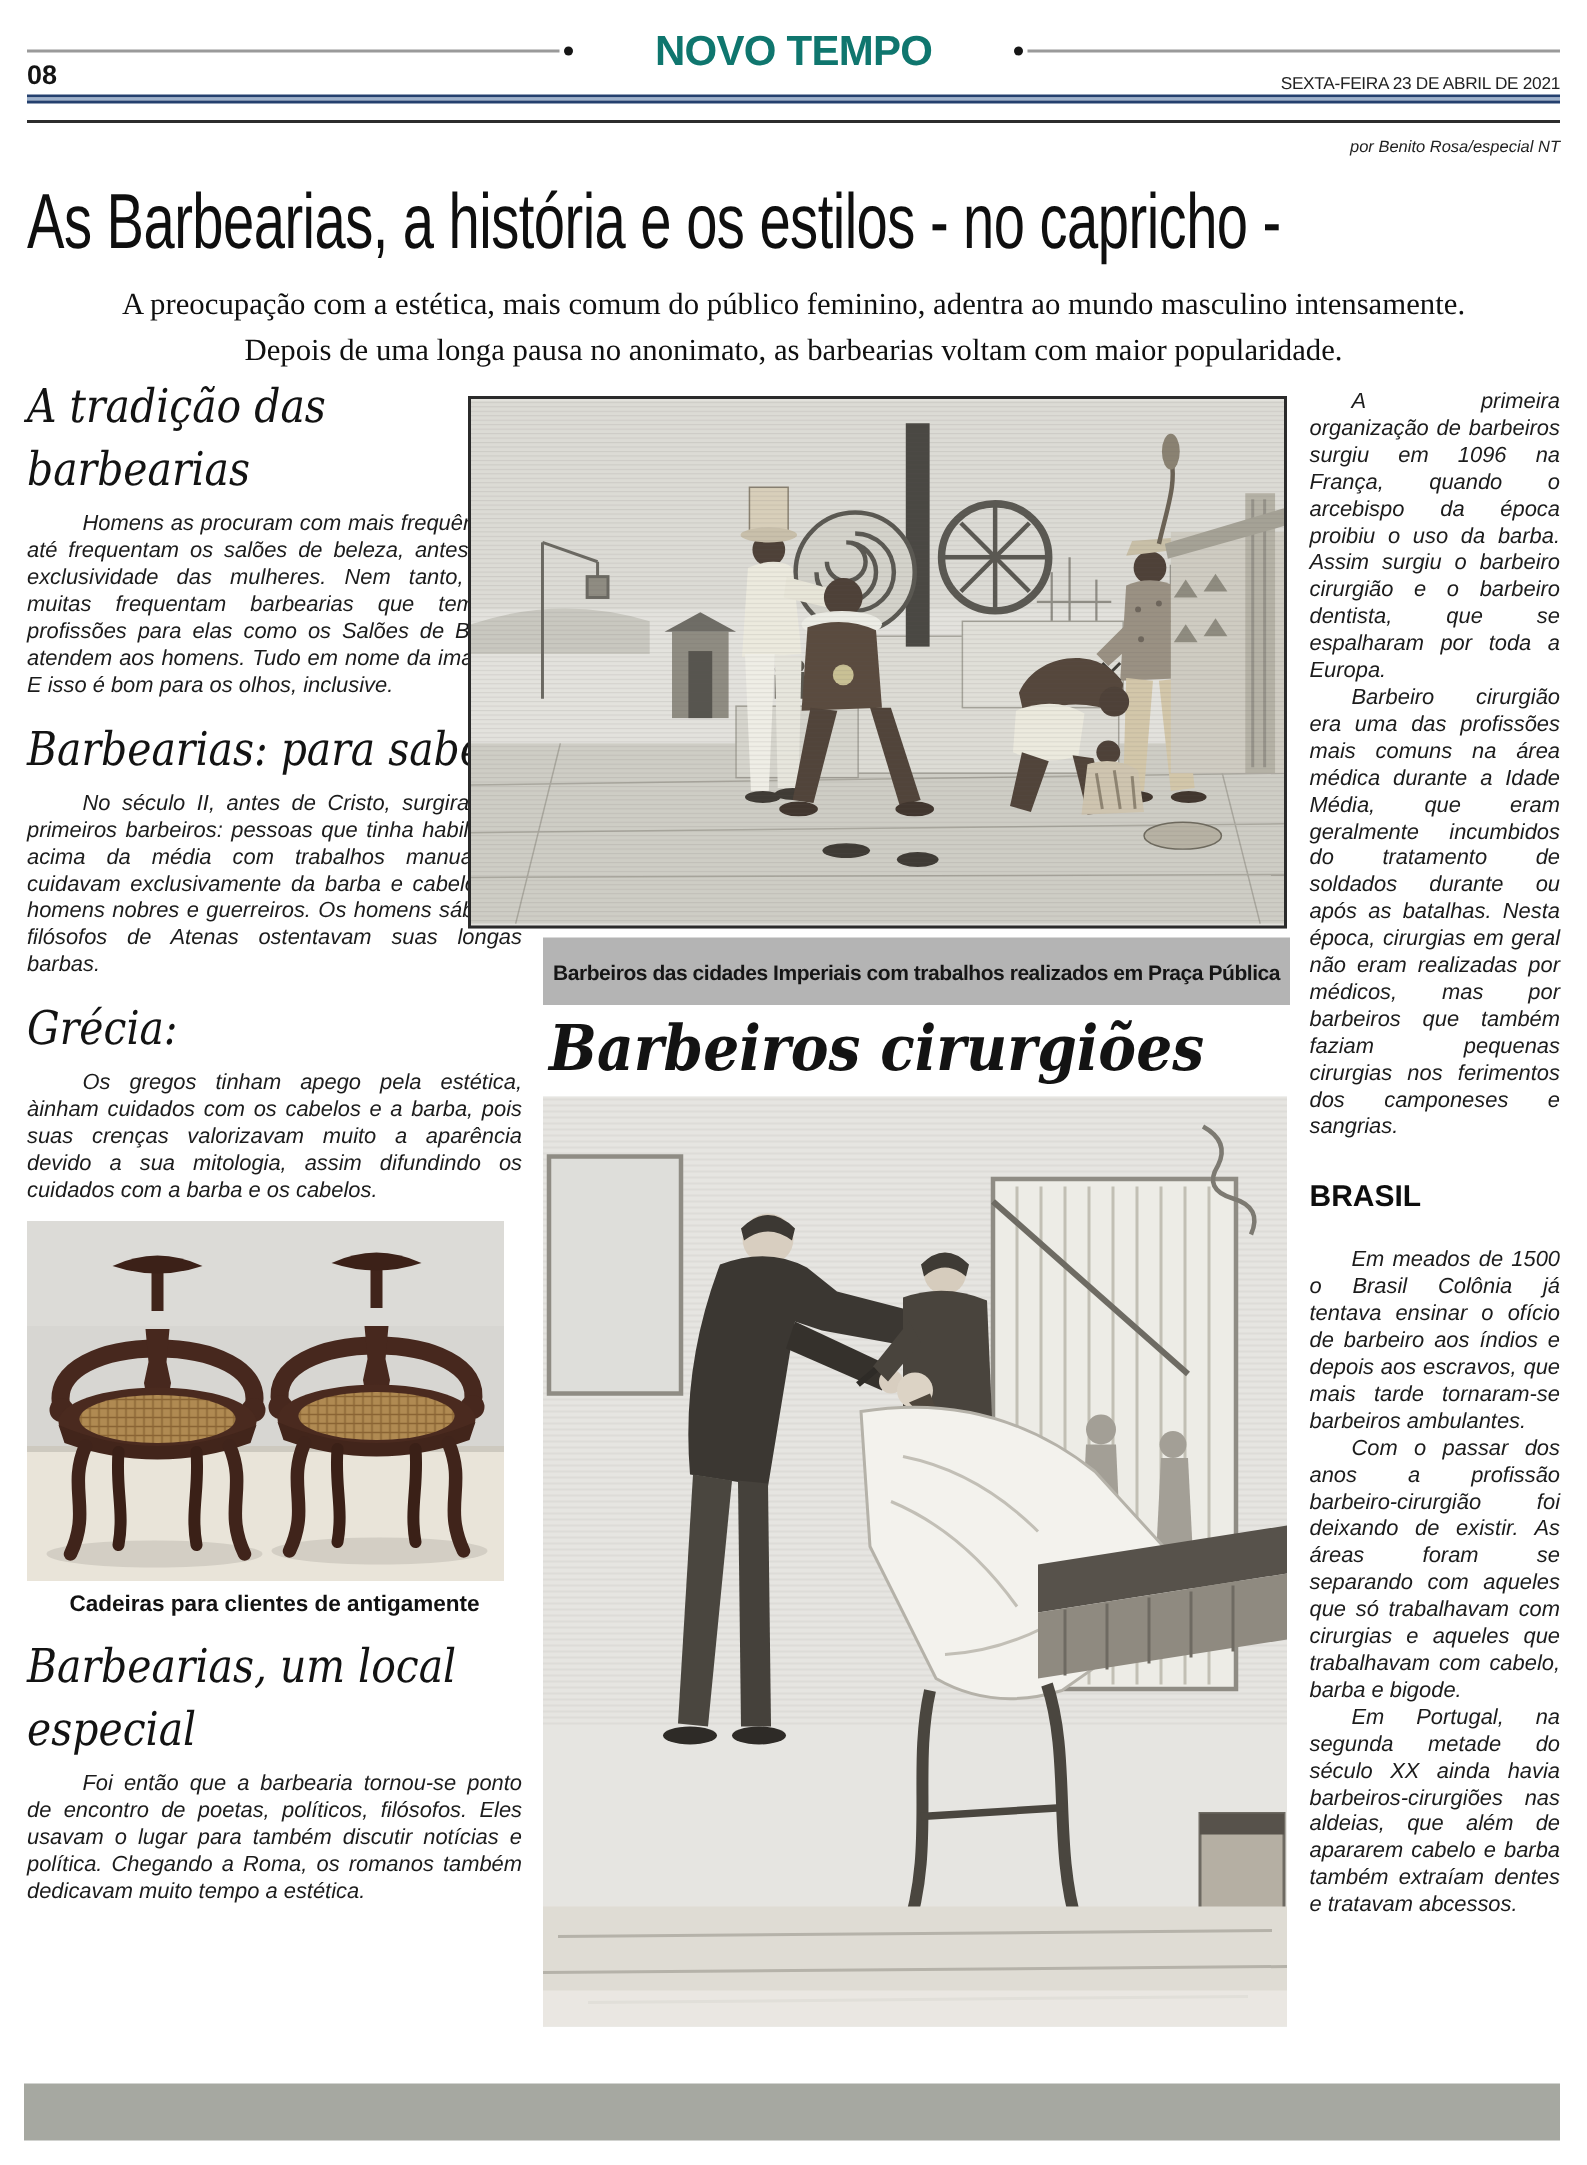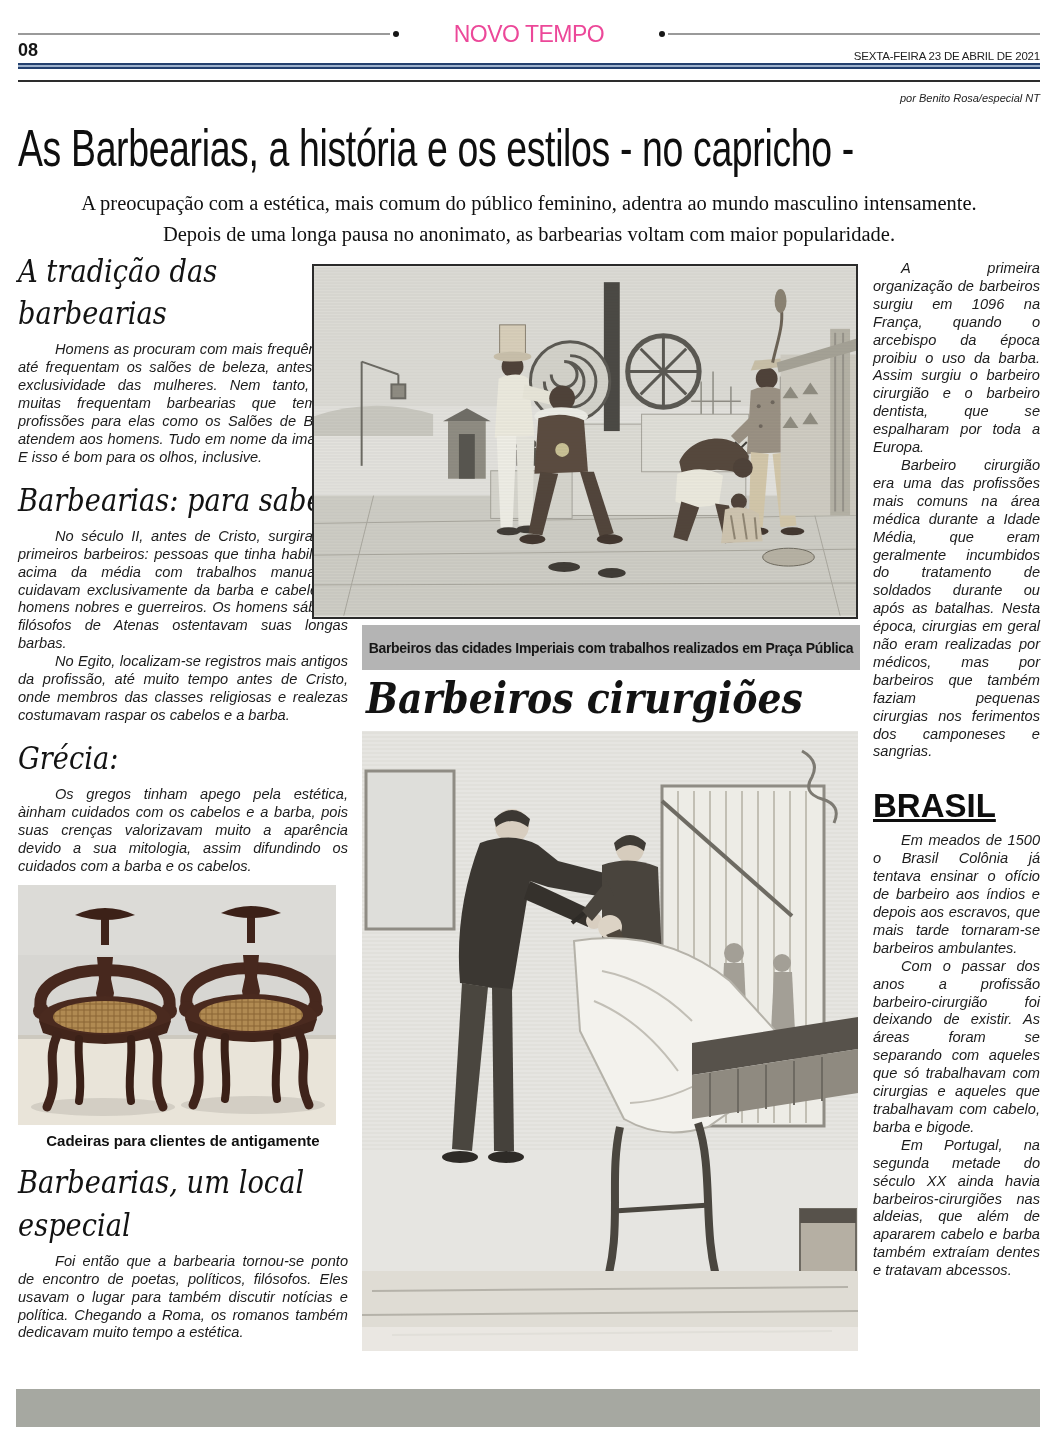--- a/index.html
+++ b/index.html
@@ -7,22 +7,22 @@
   .page {
     position:relative; width:1058px; height:1443px; background:#ffffff;
     font-family:"Liberation Sans", sans-serif; color:#1a1a1a; overflow:hidden;
   }
 
   
   .masthead-row { position:absolute; top:22px; left:18px; right:18px; height:24px;
     display:flex; align-items:center; }
   .mast-rule { flex:1; height:2px; background:#9a9a9a; }
   .mast-dot { width:6px; height:6px; border-radius:50%; background:#161616; margin:0 3px; flex:0 0 auto; }
-  .mast-title { padding:0 52px; font-weight:normal; font-size:23px; letter-spacing:-0.5px;
-    color:#ec4899; white-space:nowrap; }
+  .mast-title { padding:0 52px; font-weight:bold; font-size:28px; letter-spacing:-0.5px;
+    color:#0f766e; white-space:nowrap; }
   .page-number { position:absolute; top:40px; left:18px; font-size:18px; font-weight:bold; color:#141414; }
   .email { position:absolute; top:48px; left:0; right:0; text-align:center;
     font-size:12.5px; font-style:italic; color:#333; }
   .date { position:absolute; top:50px; right:18px; font-size:11.5px; color:#222; letter-spacing:-0.2px;margin-left:31px; }
   .rules { position:absolute; top:63px; left:18px; right:18px; }
   .rule-navy { height:2px; background:#24406e; }
   .rule-light { height:2px; background:#9db1cb; }
   .rule-black { position:absolute; top:80px; left:18px; right:18px; height:2px; background:#2d2d2d; }
   .byline { position:absolute; top:92px; right:18px; font-size:11px; font-style:italic; color:#222; }
 
@@ -39,21 +39,21 @@
 
   .script-h { font-family:"DejaVu Serif", serif; font-style:italic; font-weight:normal;
     font-size:31px; line-height:1.36; color:#131313;
     width:113.6%; transform:scaleX(0.88); transform-origin:0 0; margin:12px 0 7px; }
   .script-h.first { margin-top:0; }
 
   .body-text { font-size:14.6px; line-height:17.9px; text-align:justify; color:#1c1c1c; }
   .body-text.indent { text-indent:37px;font-style:italic; }
   .right-col .body-text.indent { text-indent:28px; }
 
-  .brasil-h { font-size:33px; font-weight:bold; color:#0e0e0e; margin:26px 0 7px;text-decoration:underline; }
+  .brasil-h { font-size:20px; font-weight:bold; color:#0e0e0e; margin:26px 0 22px; }
 
   .chairs-fig { margin-top:10px; width:318px; height:240px; background:#d8d7d3; }
   .fig-caption { margin-top:7px; font-size:15px; font-weight:bold; color:#111;text-align:center; }
 
   
   .center-image { position:absolute; left:312px; top:264px; width:546px; height:355px;
     border:2px solid #2b2b2b; background:#e3e2dd; }
   .center-caption { position:absolute; left:362px; top:625px; width:498px; height:45px;
     background:#b4b4b4; display:flex; align-items:center; justify-content:center;
     font-size:14px; font-weight:bold; letter-spacing:-0.3px; color:#161616; white-space:nowrap; }
@@ -93,21 +93,20 @@
     <div>A preocupação com a estética, mais comum do público feminino, adentra ao mundo masculino intensamente.</div>
     <div>Depois de uma longa pausa no anonimato, as barbearias voltam com maior popularidade.</div>
   </div>
 
   <div class="left-col">
     <h2 class="script-h first">A tradição das barbearias</h2>
     <p class="body-text indent">Homens as procuram com mais frequência e até frequentam os salões de beleza, antes uma exclusividade das mulheres. Nem tanto, pois muitas frequentam barbearias que tem as profissões para elas como os Salões de Beleza atendem aos homens. Tudo em nome da imagem. E isso é bom para os olhos, inclusive.</p>
 
     <h2 class="script-h">Barbearias: para saber</h2>
     <p class="body-text indent">No século II, antes de Cristo, surgiram os primeiros barbeiros: pessoas que tinha habilidade acima da média com trabalhos manuais e cuidavam exclusivamente da barba e cabelos de homens nobres e guerreiros. Os homens sábios e filósofos de Atenas ostentavam suas longas barbas.</p>
-    <p class="body-text indent">No Egito, localizam-se registros mais antigos da profissão, até muito tempo antes de Cristo, onde membros das classes religiosas e realezas costumavam raspar os cabelos e a barba.</p>
 
     <h2 class="script-h">Grécia:</h2>
     <p class="body-text indent">Os gregos tinham apego pela estética, àinham cuidados com os cabelos e a barba, pois suas crenças valorizavam muito a aparência devido a sua mitologia, assim difundindo os cuidados com a barba e os cabelos.</p>
 
     <div class="chairs-fig">
       <svg viewBox="0 0 318 240">
         <rect x="0" y="0" width="318" height="152" fill="#d7d6d2"></rect>
         <rect x="0" y="0" width="318" height="70" fill="#dcdbd7"></rect>
         <rect x="0" y="152" width="318" height="88" fill="#e9e4d9"></rect>
         <rect x="0" y="150" width="318" height="4" fill="#cdc9bf"></rect>

